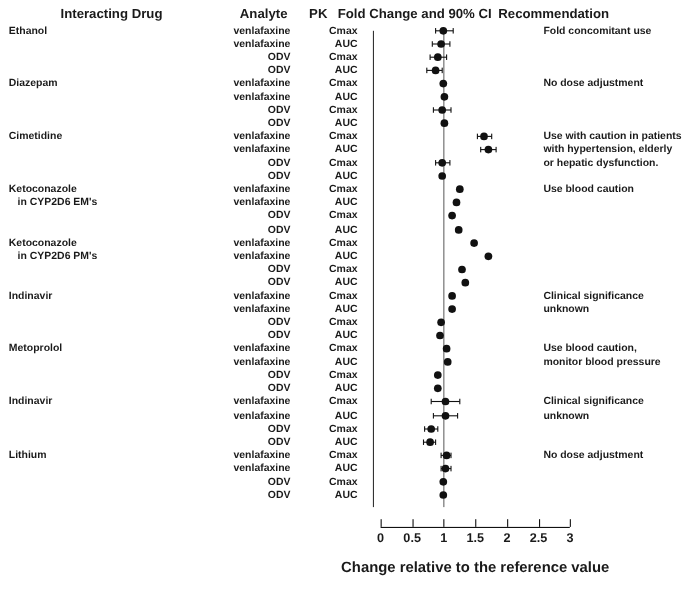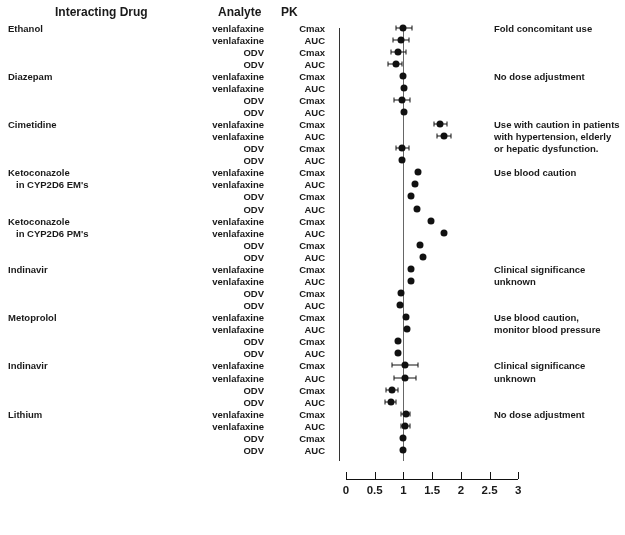--- a/index.html
+++ b/index.html
@@ -21,20 +21,22 @@
   .ticklabel{position:absolute;font-size:11.5px;transform:translateX(-50%);white-space:nowrap;}
   .xtitle{position:absolute;font-size:13.5px;transform:translateX(-50%);white-space:nowrap;}
 </style>
 </head>
 <body>
 
 <div id="fig">
   <span class="hdr" style="left:55px">Interacting Drug</span>
   <span class="hdr" style="left:218px">Analyte</span>
   <span class="hdr" style="left:281px">PK</span>
+  <span class="hdr" style="left:307px">Fold Change and 90% CI</span>
+  <span class="hdr" style="left:453px">Recommendation</span>
 
   <div id="plot-layer">
       <div class="vline" style="left: 339px; top: 28px; height: 433px;"></div>
       <div class="refline" style="left: 403.43px; top: 28px; height: 433px;"></div>
       <div class="cell" style="left: 8px; top: 27.5px;">Ethanol</div>
       <div class="cell" style="left: 494px; top: 27.5px;">Fold concomitant use</div>
       <div class="cell right" style="left: 264px; top: 27.5px;">venlafaxine</div>
       <div class="cell right" style="left: 325px; top: 27.5px;">Cmax</div>
       <div class="ciline" style="left: 395.964px; top: 27.5px; width: 16.0804px;"></div>
       <div class="cicap" style="left: 395.964px; top: 27.5px;"></div>
@@ -216,13 +218,14 @@
       <div class="tick" style="left: 432.145px; top: 472px;"></div>
       <div class="ticklabel" style="left: 432.145px; top: 484px;">1.5</div>
       <div class="tick" style="left: 460.86px; top: 472px;"></div>
       <div class="ticklabel" style="left: 460.86px; top: 484px;">2</div>
       <div class="tick" style="left: 489.575px; top: 472px;"></div>
       <div class="ticklabel" style="left: 489.575px; top: 484px;">2.5</div>
       <div class="tick" style="left: 518.29px; top: 472px;"></div>
       <div class="ticklabel" style="left: 518.29px; top: 484px;">3</div>
     </div>
 
+  <span class="xtitle" style="left:432px;top:508px">Change relative to the reference value</span>
 </div>
 
 </body></html>

